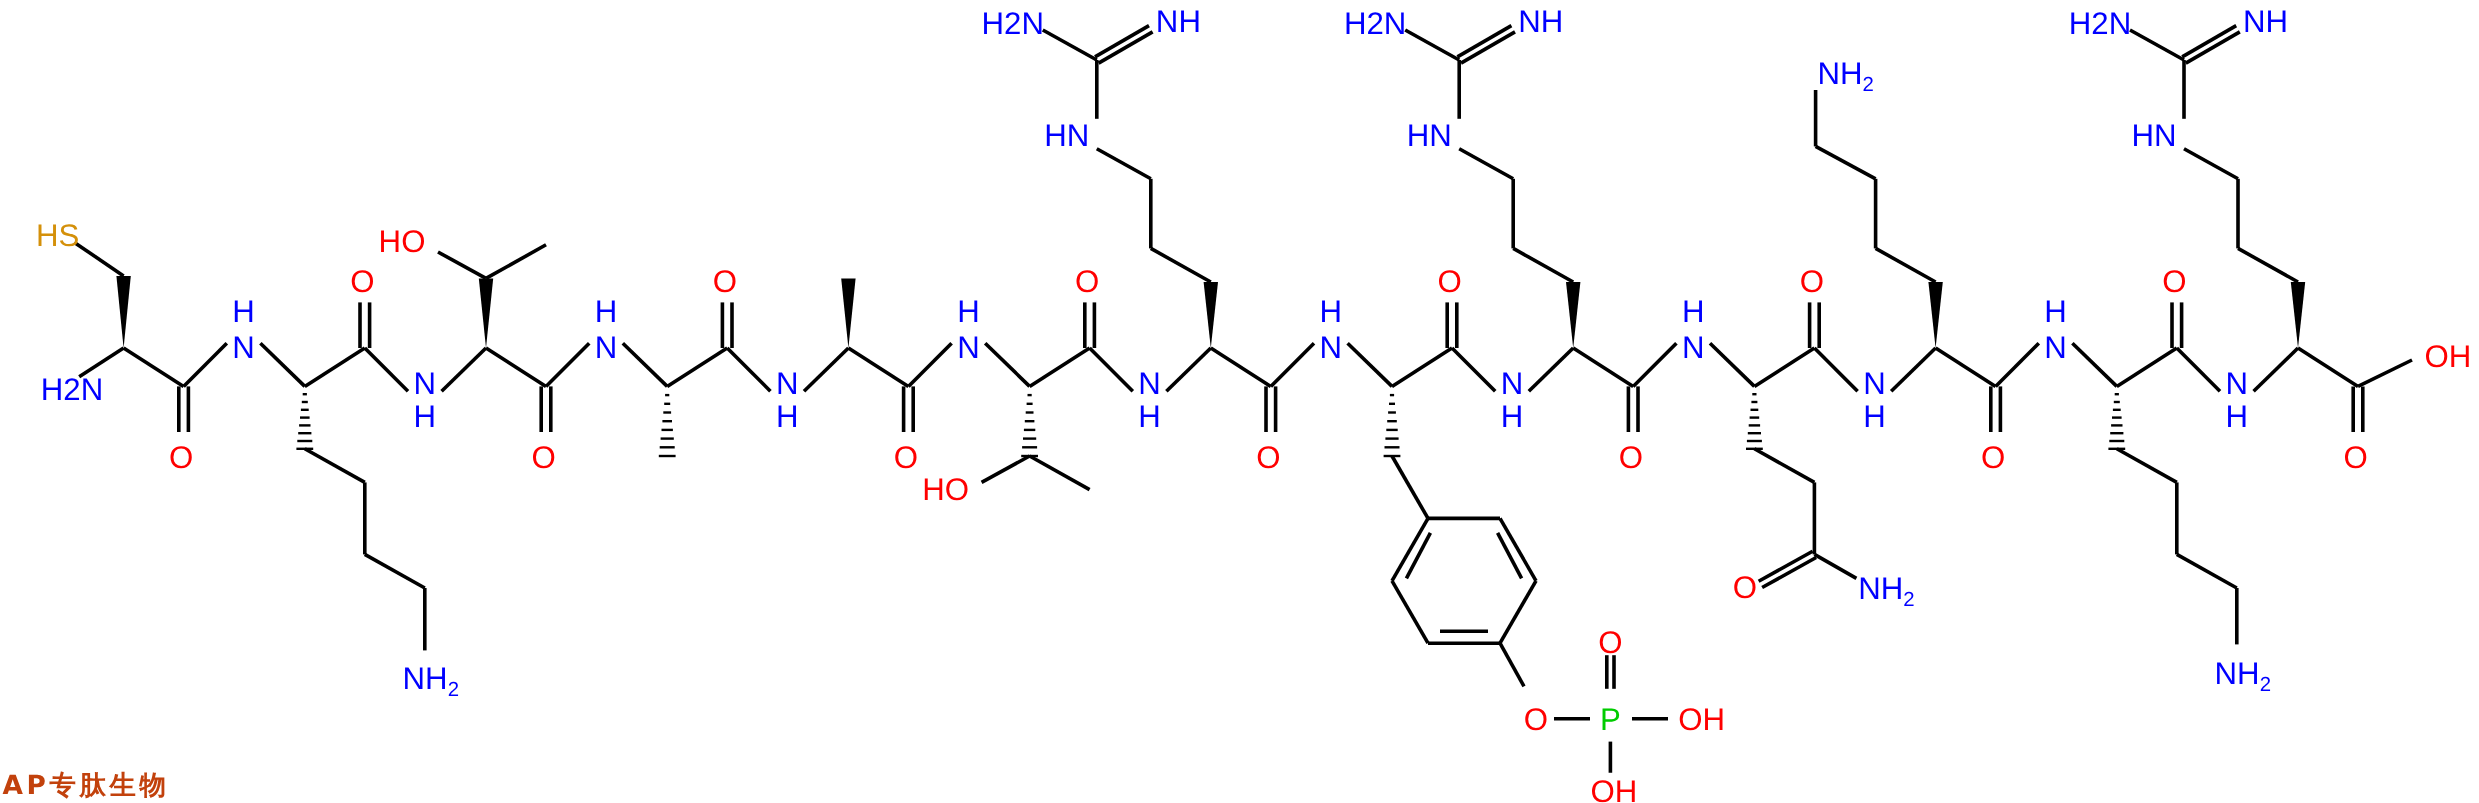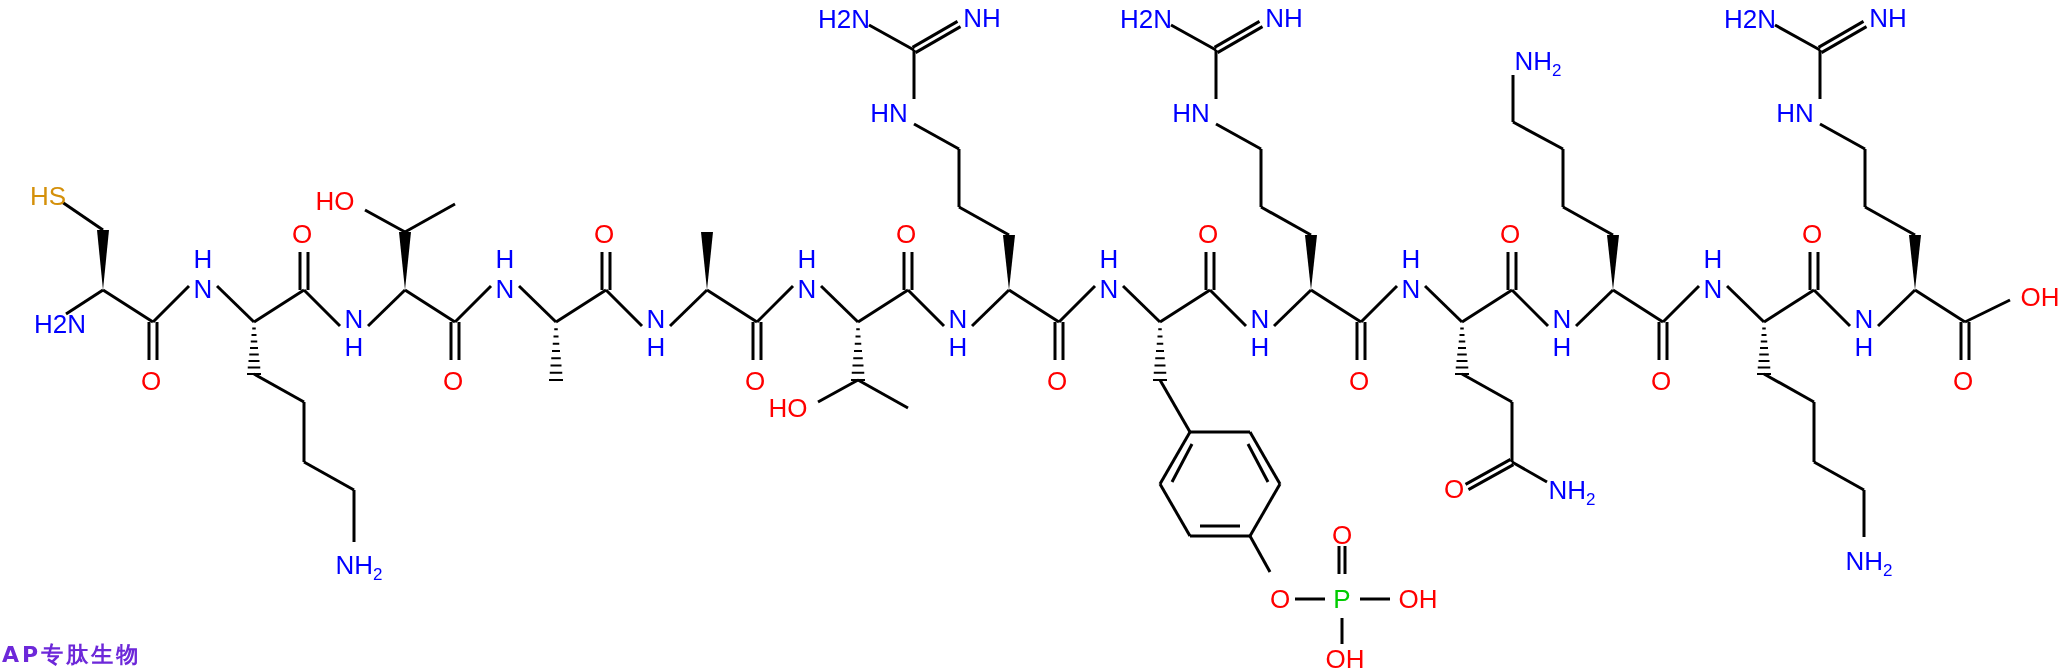--- a/index.html
+++ b/index.html
@@ -1,20 +1,20 @@
 <!DOCTYPE html>
 <html><head>
 <meta charset="utf-8">
 <style>
   html,body{margin:0;padding:0;background:#ffffff;}
   #canvas{position:relative;width:2066px;height:669px;overflow:hidden;background:#fff;}
   svg{position:absolute;left:0;top:0;}
   .atom{font-family:"Liberation Sans",sans-serif;font-size:26px;}
   .sub{font-size:17px;}
-  .watermark{position:absolute;left:2px;top:640px;font-family:"DejaVu Sans",sans-serif;font-size:22px;color:#6d28d9;font-weight:bold;letter-spacing:3px;}
+  .watermark{position:absolute;left:2px;top:640px;font-family:"DejaVu Sans",sans-serif;font-size:22px;color:#c2410c;font-weight:bold;letter-spacing:3px;}
 </style>
 </head>
 <body>
 
 <div id="canvas">
 <svg id="mol" width="2066" height="669" viewBox="0 0 2066 669">
       <text x="60" y="333" fill="#0000ff" text-anchor="middle" class="atom">H2N</text>
       <line x1="66" y1="314" x2="103" y2="290" stroke="#000000" stroke-width="3"></line>
       <line x1="103" y1="290" x2="153" y2="322" stroke="#000000" stroke-width="3"></line>
       <line x1="149" y1="322" x2="149" y2="360" stroke="#000000" stroke-width="3"></line>

